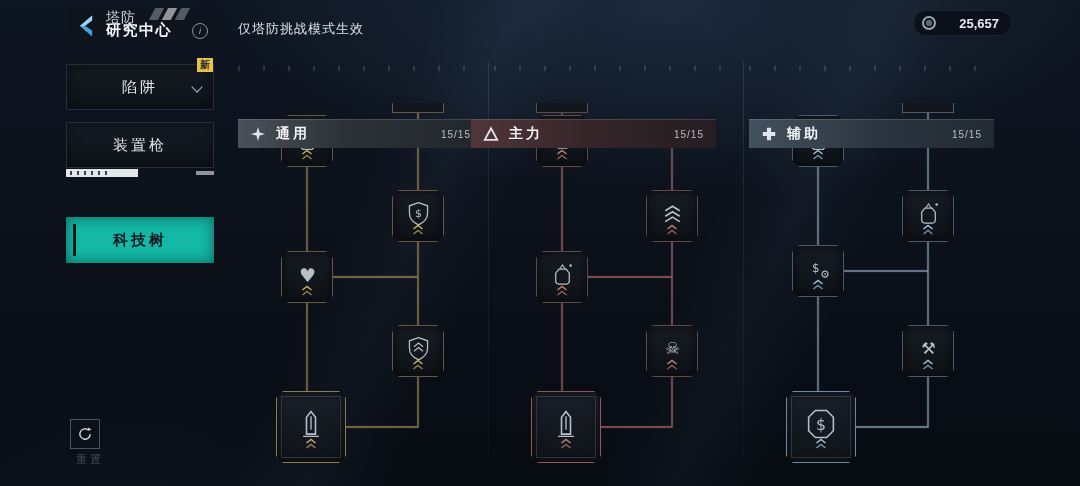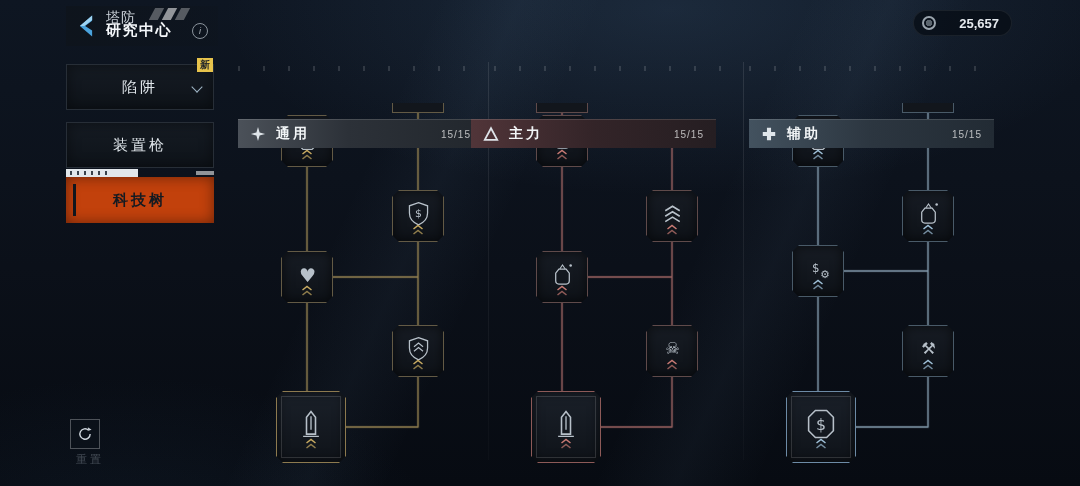--- a/index.html
+++ b/index.html
@@ -36,21 +36,21 @@
   .coin-ic{width:14px;height:14px;border-radius:50%;border:2px solid #9aa4ad;
       box-sizing:border-box;background:radial-gradient(circle at 50% 50%, #5c666f 0 3px, transparent 3px);}
 
   
   .side-item{position:absolute;left:66px;width:148px;height:46px;box-sizing:border-box;
       background:linear-gradient(180deg,#151b23,#0e1319);border:1px solid #272e37;
       box-shadow:inset 0 0 14px rgba(0,0,0,.45);
       display:flex;align-items:center;justify-content:center;
       font-size:15px;letter-spacing:3px;color:#dfe5ea;cursor:pointer;}
   .si1{top:64px;} .si2{top:122px;} .si3{top:177px;height:46px;}
-  .side-item.selected{background:#c2410c;color:#141a21;font-weight:bold;border:none;}
+  .side-item.selected{background:#14b8a6;color:#141a21;font-weight:bold;border:none;margin-top:40px;}
   .side-item.selected::before{content:"";position:absolute;left:7px;top:7px;bottom:7px;width:3px;background:#11161d;}
   .caret{position:absolute;right:12px;top:18px;width:7px;height:7px;
       border-right:1.5px solid #9fb6c6;border-bottom:1.5px solid #9fb6c6;transform:rotate(45deg);}
   .badge{position:absolute;top:-7px;right:0px;background:#e7c34c;color:#1a2028;
       font-size:10px;font-weight:bold;padding:1px 3px;letter-spacing:0;line-height:12px;}
   .tab-deco{position:absolute;left:66px;top:169px;width:72px;height:8px;background:#e2e7ea;
       background-image:repeating-linear-gradient(90deg,#39414a 0 2px,transparent 2px 7px);
       background-size:40px 4px;background-repeat:no-repeat;background-position:4px 2px;}
   .tab-deco2{position:absolute;left:196px;top:171px;width:18px;height:4px;background:rgba(255,255,255,.55);}
 
@@ -122,20 +122,21 @@
     <span class="title-row">
       <span class="title">研究中心</span>
       <span class="info">i</span>
     </span>
   </div>
   <div class="stripes">
       <i></i>
       <i></i>
       <i></i>
     </div>
+  <div class="notice">仅塔防挑战模式生效</div>
   <div class="currency">
     <span class="coin-ic"></span>
     <span>25,657</span>
   </div>
 
   <div class="side-item si1">
     <span>陷阱</span>
     <span class="caret"></span>
     <span class="badge">新</span>
   </div>

